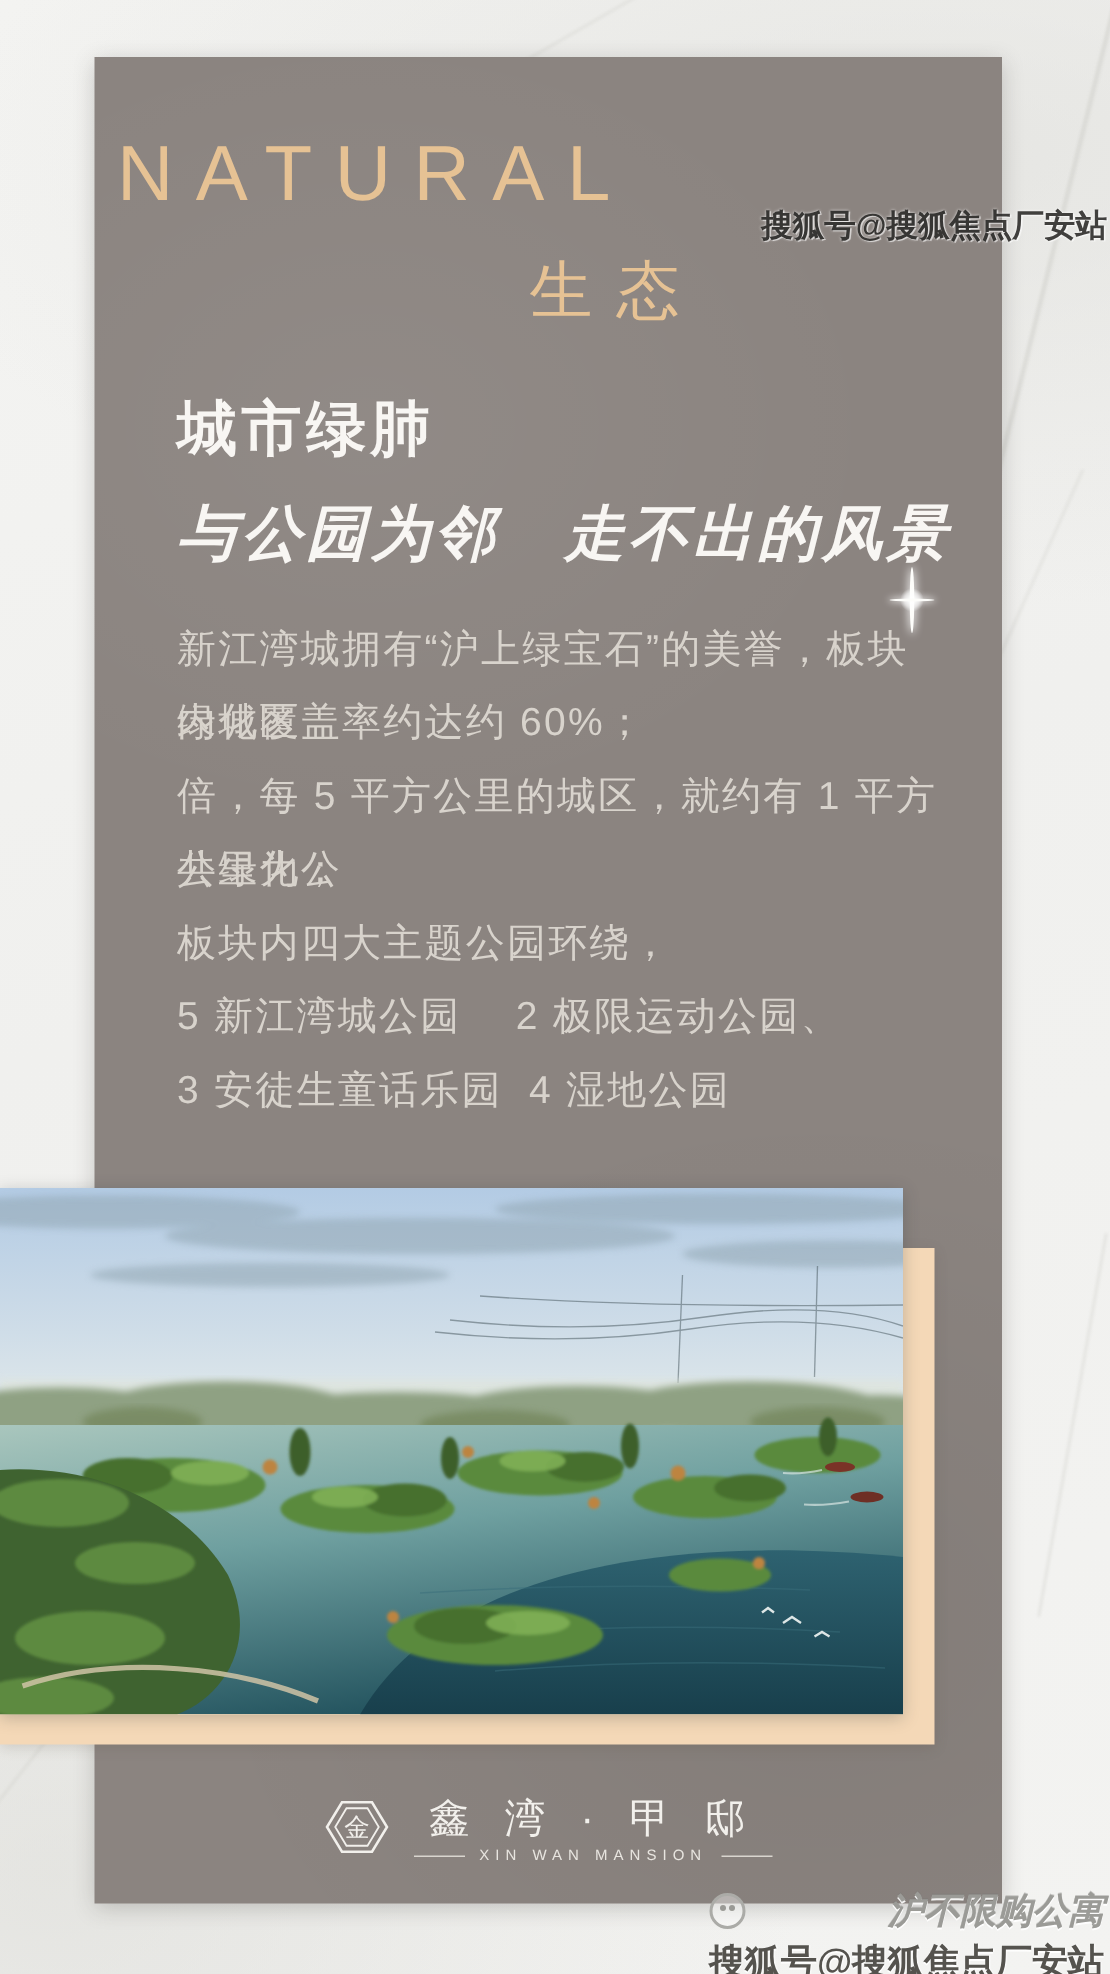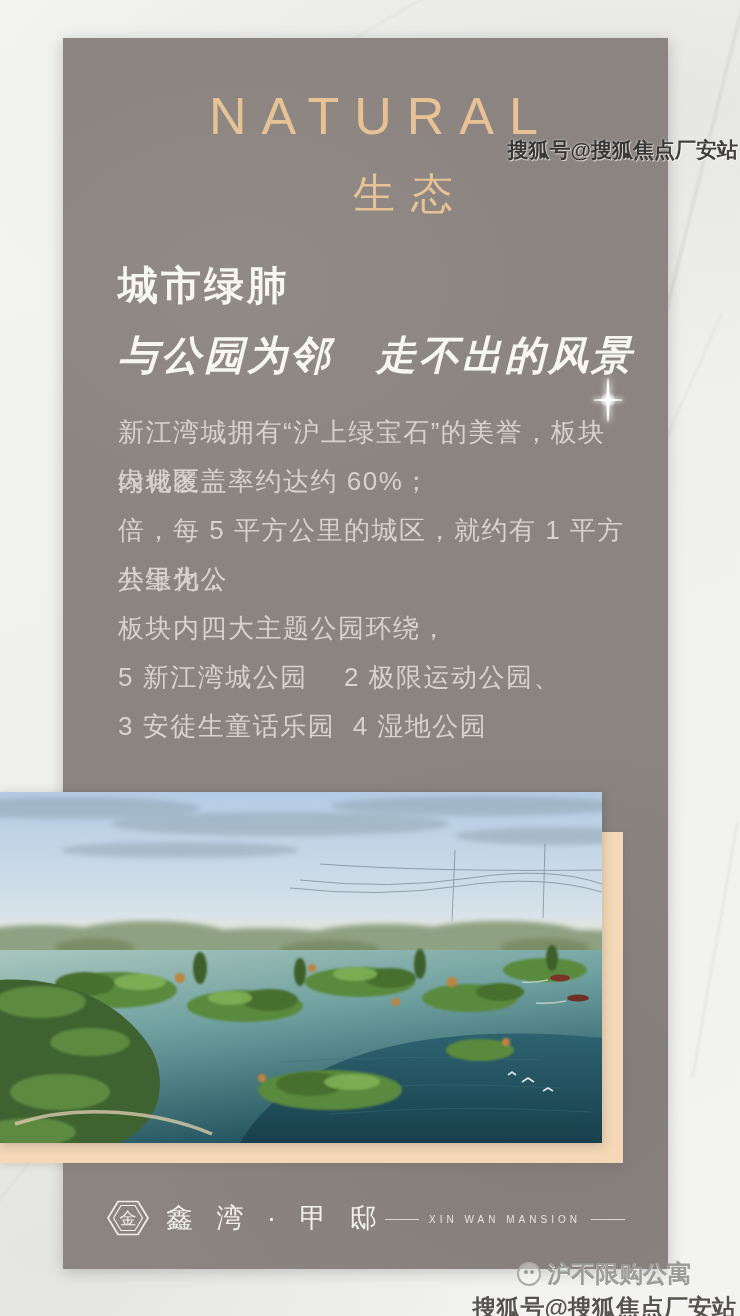--- a/index.html
+++ b/index.html
@@ -26,23 +26,23 @@
 
   .gray-card{
     position:absolute;left:63px;top:38px;width:605px;height:1231px;
     background:
       radial-gradient(500px 380px at 30% 20%, rgba(255,255,255,.05), rgba(0,0,0,0) 70%),
       radial-gradient(600px 500px at 80% 85%, rgba(0,0,0,.06), rgba(0,0,0,0) 70%),
       var(--card-gray);
     box-shadow:0 3px 14px rgba(60,55,50,.25);
   }
   .title-en{
-    position:absolute;left:63px;top:86px;width:605px;text-align:center;
+    position:absolute;left:63px;top:86px;width:605px;
     font-size:52px;font-weight:200;color:var(--accent-gold);
-    letter-spacing:15px;text-indent:15px;padding-left:16px;
+    letter-spacing:15px;text-indent:15px;
   }
   .title-cn{
     position:absolute;left:63px;top:166px;width:680px;text-align:center;
     font-size:42px;font-weight:300;color:var(--accent-gold);
     letter-spacing:16px;text-indent:16px;
   }
   .headline{position:absolute;left:118px;color:var(--headline-white);font-weight:bold;
     font-size:40px;letter-spacing:3px;white-space:pre-wrap;}
   .headline.l1{top:258px;font-family:Liberation Mono, monospace;}
   .headline.l2{top:328px;font-style:italic;}
@@ -63,33 +63,33 @@
   .beige-panel{position:absolute;left:0;top:832px;width:623px;height:331px;
     background:var(--beige-panel);box-shadow:0 2px 8px rgba(90,80,60,.18);}
   .photo{position:absolute;left:0;top:792px;width:602px;height:351px;overflow:hidden;
     box-shadow:0 2px 10px rgba(40,50,55,.25);}
   .photo svg{display:block;}
 
   
   .logo-row{position:absolute;left:63px;top:1188px;width:605px;height:60px;
     display:flex;align-items:center;justify-content:center;gap:16px;color:#f2f0ec;}
   .emblem{width:44px;height:40px;flex:0 0 auto;}
-  .logo-names{display:flex;flex-direction:row;align-items:center;}
+  .logo-names{display:flex;flex-direction:column;align-items:center;}
   .logo-cn{font-size:27px;letter-spacing:8px;font-weight:400;color:#f2f0ec;white-space:nowrap;}
   .logo-en{margin-top:2px;display:flex;align-items:center;gap:10px;
     font-size:10px;letter-spacing:4px;color:#e8e5e0;white-space:nowrap;}
   .logo-en::before,.logo-en::after{content:"";display:block;width:34px;height:1px;background:#d9d5cf;}
 
   
   .wm-top{position:absolute;top:136px;right:2px;font-size:21px;font-weight:bold;color:#2f2e2c;
     letter-spacing:0;opacity:.9;text-shadow:0 0 2px rgba(255,255,255,.9),1px 1px 0 rgba(255,255,255,.6);}
   .wm-bottom{position:absolute;right:4px;top:1258px;text-align:right;}
-  .wm-b1{display:flex;align-items:center;justify-content:center;gap:6px;
+  .wm-b1{display:flex;align-items:center;justify-content:space-between;gap:6px;
     font-size:24px;font-weight:bold;color:#9b9b97;
-    text-shadow:0 1px 0 rgba(255,255,255,.9),0 -1px 0 rgba(120,120,118,.35);}
+    text-shadow:0 1px 0 rgba(255,255,255,.9),0 -1px 0 rgba(120,120,118,.35);font-style:italic;}
   .mascot{width:24px;height:24px;border-radius:50%;border:2px solid #ababa7;position:relative;background:rgba(255,255,255,.4);}
   .mascot::before,.mascot::after{content:"";position:absolute;top:6px;width:4px;height:4px;border-radius:50%;background:#9a9a96;}
   .mascot::before{left:5px;} .mascot::after{right:5px;}
   .wm-b2{margin-top:2px;font-size:24px;font-weight:bold;color:#55534e;
     text-shadow:0 1px 0 rgba(255,255,255,.85),1px 0 0 rgba(255,255,255,.5);}
 </style>
 </head>
 <body>
 
 <div class="page">

